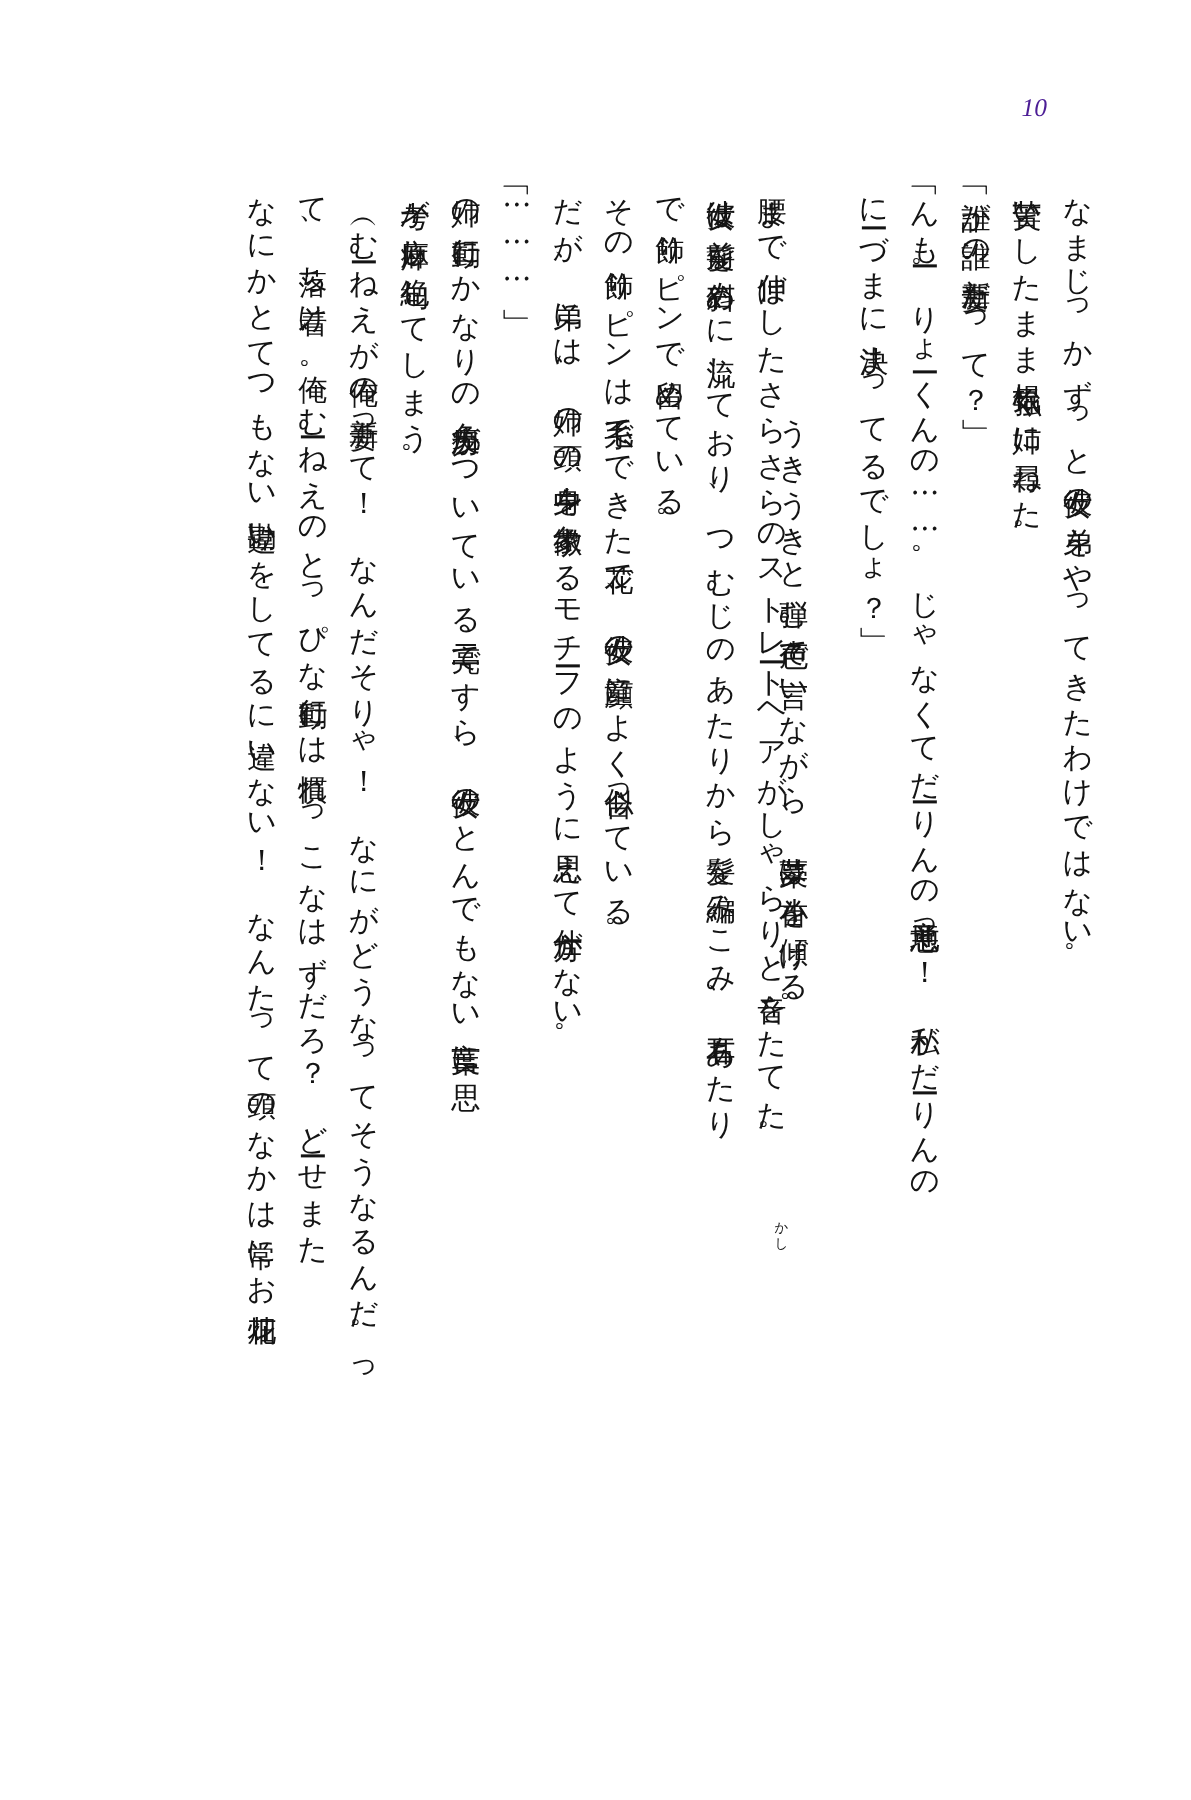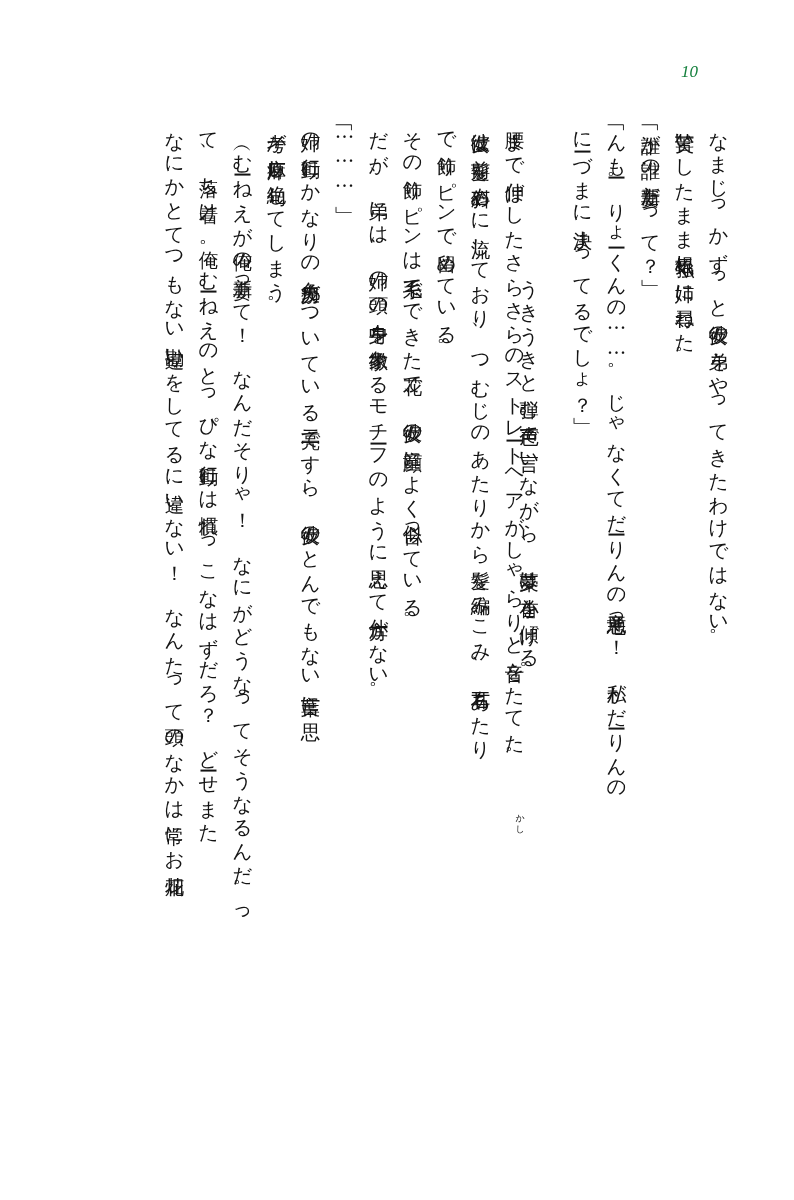--- a/index.html
+++ b/index.html
@@ -22,21 +22,21 @@
     height: 1200px;
     background: #ffffff;
   }
   .page-number {
     position: absolute;
     top: 62px;
     right: 96px;
     font-family: "Liberation Serif", "DejaVu Serif", serif;
     font-size: 17px;
     font-style: italic;
-    color: #15803d;
+    color: #4c1d95;
     letter-spacing: 0;
   }
   .text-block {
     position: absolute;
     top: 118px;
     left: 66px;
     width: 662px;
     height: 1010px;
     display: flex;
     flex-direction: row-reverse;

